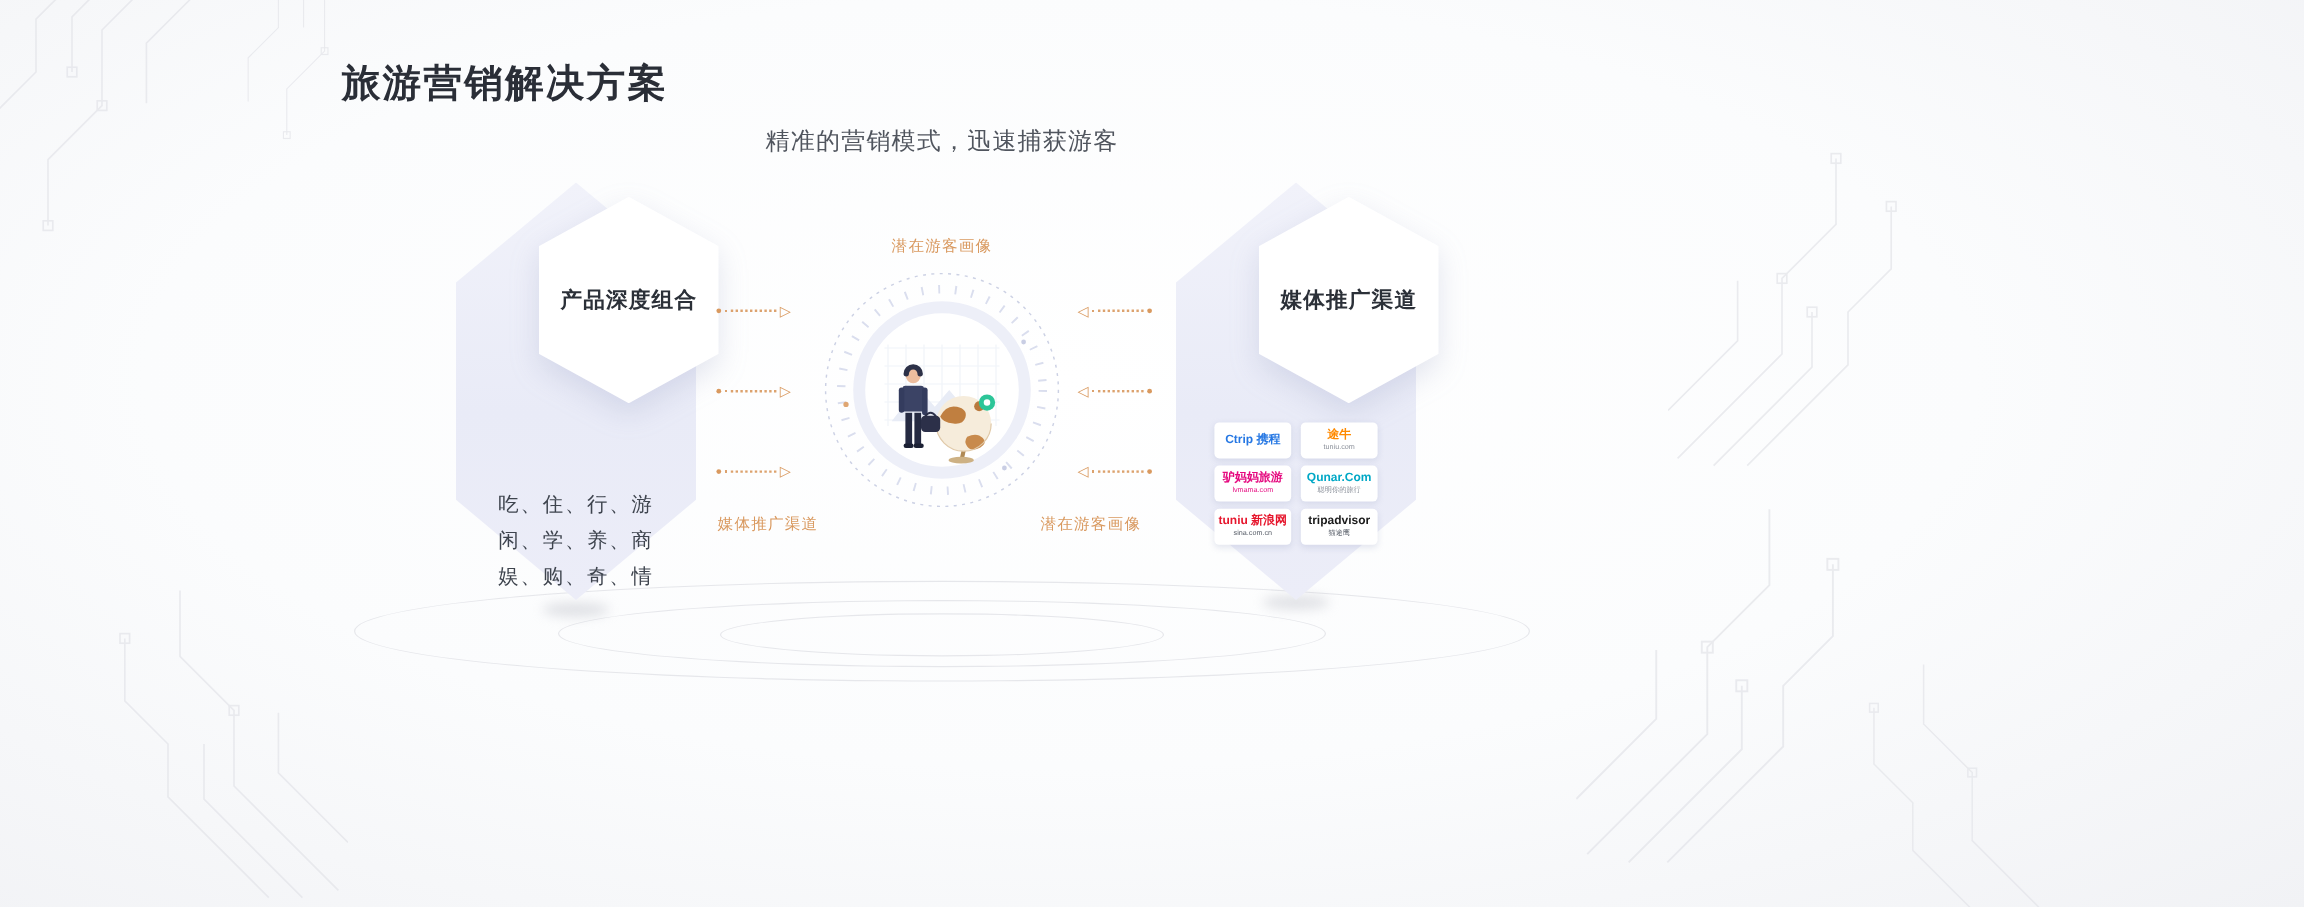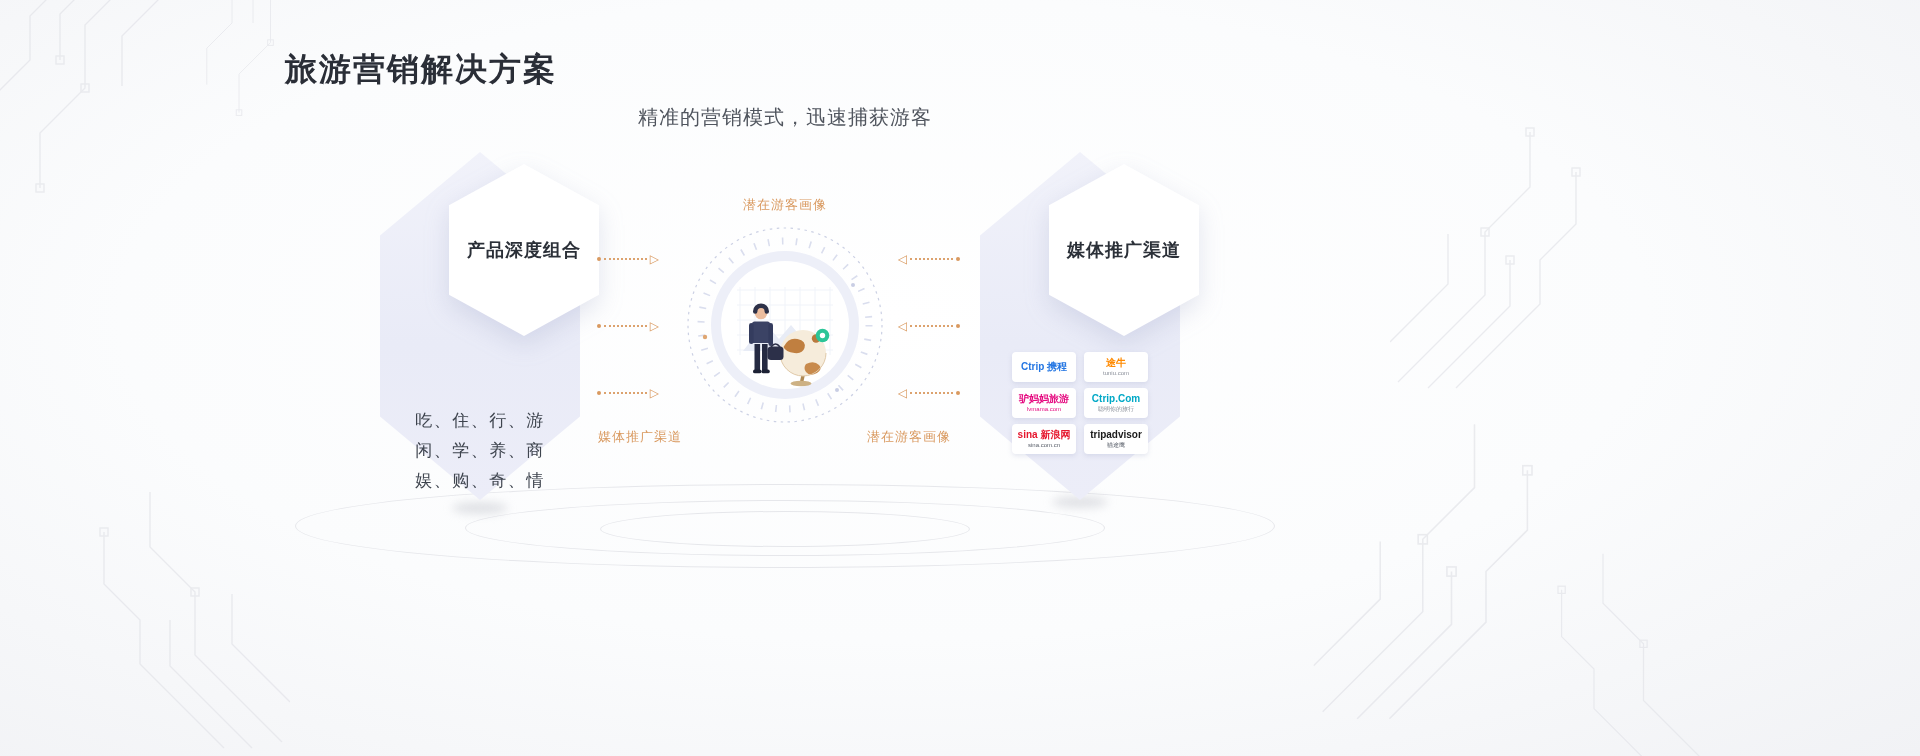--- a/index.html
+++ b/index.html
@@ -170,25 +170,25 @@
     </div>
     <div class="logo-tile">
       <span class="logo-main" style="color: rgb(255, 138, 0);">途牛</span>
       <span class="logo-sub" style="color: rgb(138, 143, 153);">tuniu.com</span>
     </div>
     <div class="logo-tile">
       <span class="logo-main" style="color: rgb(229, 9, 127);">驴妈妈旅游</span>
       <span class="logo-sub" style="color: rgb(229, 9, 127);">lvmama.com</span>
     </div>
     <div class="logo-tile">
-      <span class="logo-main" style="color: rgb(0, 168, 198);">Ctrip.Com</span>
+      <span class="logo-main" style="color: rgb(0, 168, 198);">Qunar.Com</span>
       <span class="logo-sub" style="color: rgb(138, 143, 153);">聪明你的旅行</span>
     </div>
     <div class="logo-tile">
-      <span class="logo-main" style="color: rgb(230, 22, 45);">sina 新浪网</span>
+      <span class="logo-main" style="color: rgb(230, 22, 45);">tuniu 新浪网</span>
       <span class="logo-sub" style="color: rgb(85, 91, 102);">sina.com.cn</span>
     </div>
     <div class="logo-tile">
       <span class="logo-main" style="color: rgb(26, 26, 26);">tripadvisor</span>
       <span class="logo-sub" style="color: rgb(85, 91, 102);">猫途鹰</span>
     </div>
   </div>
 
   <svg class="center-illo" style="left:685px; top:225px;" width="200" height="200" viewBox="0 0 200 200">
     <defs>

